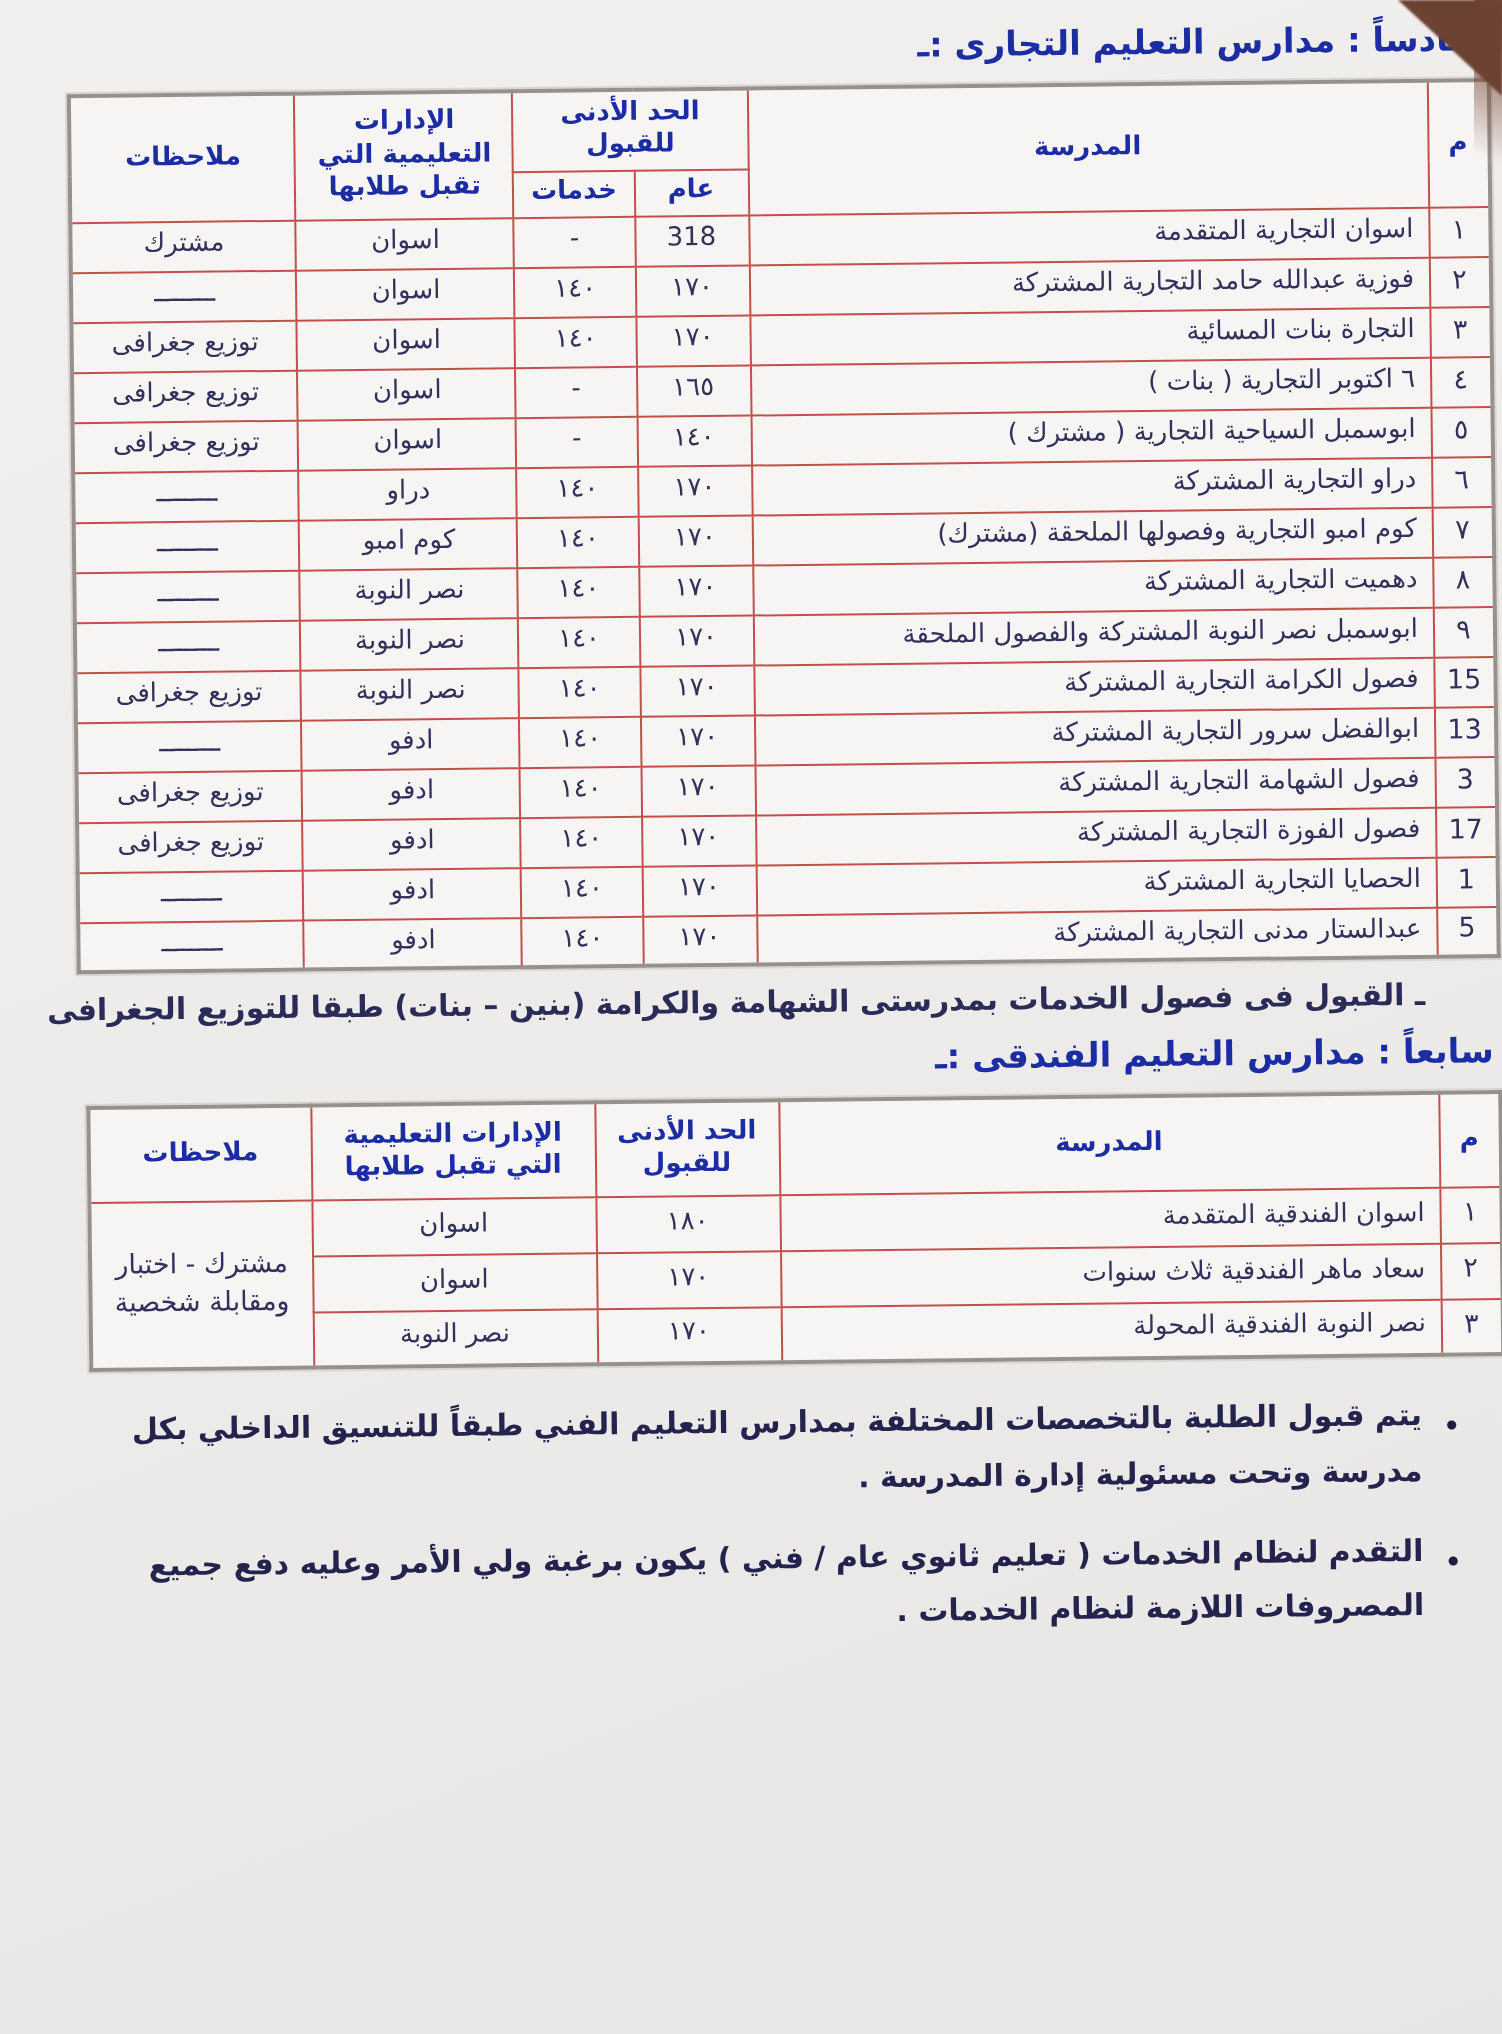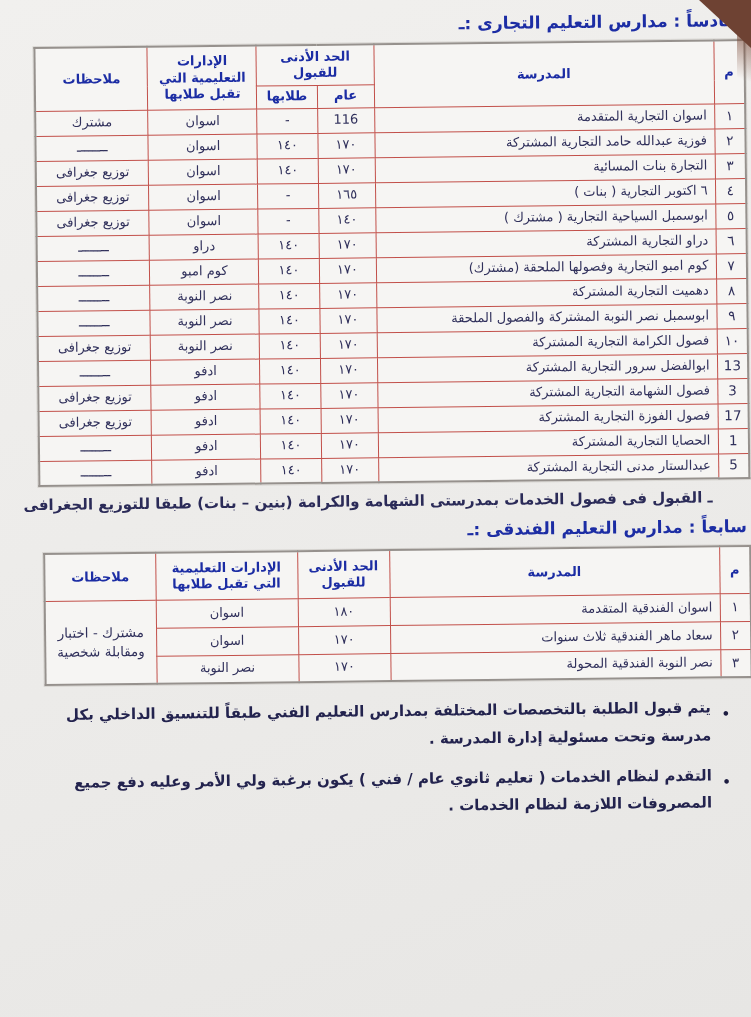--- a/index.html
+++ b/index.html
@@ -139,28 +139,28 @@
     <thead>
       <tr class="h1">
         <th rowspan="2">م</th>
         <th rowspan="2">المدرسة</th>
         <th colspan="2">الحد الأدنى للقبول</th>
         <th rowspan="2">الإدارات التعليمية التي تقبل طلابها</th>
         <th rowspan="2">ملاحظات</th>
       </tr>
       <tr class="h2">
         <th>عام</th>
-        <th>طلابها</th>
+        <th>خدمات</th>
       </tr>
     </thead>
     <tbody>
       <tr>
         <td class="num-cell">١</td>
         <td class="school">اسوان التجارية المتقدمة</td>
-        <td>116</td>
+        <td>318</td>
         <td>-</td>
         <td>اسوان</td>
         <td>مشترك</td>
       </tr>
       <tr>
         <td class="num-cell">٢</td>
         <td class="school">فوزية عبدالله حامد التجارية المشتركة</td>
         <td>١٧٠</td>
         <td>١٤٠</td>
         <td>اسوان</td>
@@ -216,21 +216,21 @@
       </tr>
       <tr>
         <td class="num-cell">٩</td>
         <td class="school">ابوسمبل نصر النوبة المشتركة والفصول الملحقة</td>
         <td>١٧٠</td>
         <td>١٤٠</td>
         <td>نصر النوبة</td>
         <td>ــــــــ</td>
       </tr>
       <tr>
-        <td class="num-cell">١٠</td>
+        <td class="num-cell">15</td>
         <td class="school">فصول الكرامة التجارية المشتركة</td>
         <td>١٧٠</td>
         <td>١٤٠</td>
         <td>نصر النوبة</td>
         <td>توزيع جغرافى</td>
       </tr>
       <tr>
         <td class="num-cell">13</td>
         <td class="school">ابوالفضل سرور التجارية المشتركة</td>
         <td>١٧٠</td>

